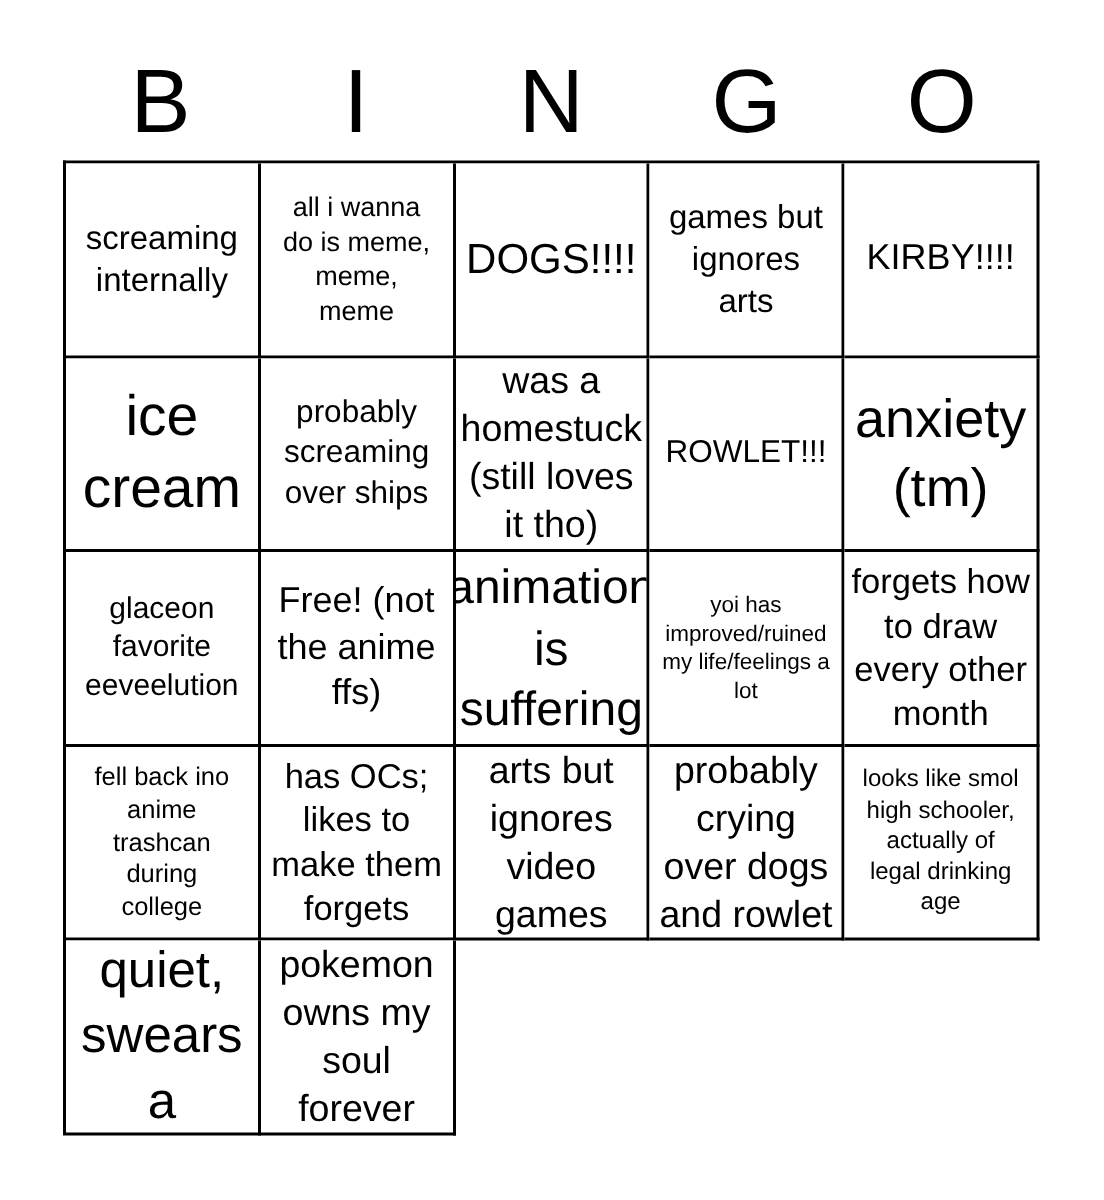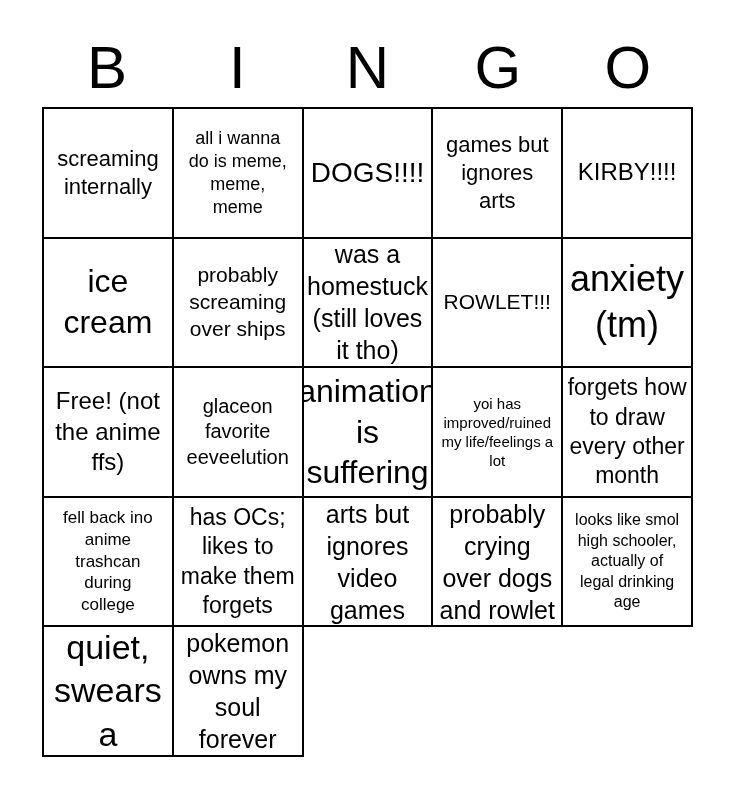--- a/index.html
+++ b/index.html
@@ -81,39 +81,39 @@
     <div class="cell" style="font-size:18px">all i wanna
 do is meme,
 meme,
 meme</div>
     <div class="cell" style="font-size:28px">DOGS!!!!</div>
     <div class="cell" style="font-size:22px">games but
 ignores
 arts</div>
 
     <div class="cell" style="font-size:24px">KIRBY!!!!</div>
-    <div class="cell" style="font-size:32px">ice
+    <div class="cell" style="font-size:38px">ice
 cream</div>
     <div class="cell" style="font-size:21px">probably
 screaming
 over ships</div>
     <div class="cell" style="font-size:25px">was a
 homestuck
 (still loves
 it tho)</div>
 
     <div class="cell" style="font-size:21px">ROWLET!!!</div>
     <div class="cell" style="font-size:36px">anxiety
 (tm)</div>
+    <div class="cell" style="font-size:20px">glaceon
+favorite
+eeveelution</div>
     <div class="cell" style="font-size:24px">Free! (not
 the anime
 ffs)</div>
-    <div class="cell" style="font-size:20px">glaceon
-favorite
-eeveelution</div>
     <div class="cell" style="font-size:32px">animation
 is
 suffering</div>
 
     <div class="cell" style="font-size:15px">yoi has
 improved/ruined
 my life/feelings a
 lot</div>
     <div class="cell" style="font-size:23px">forgets how
 to draw

